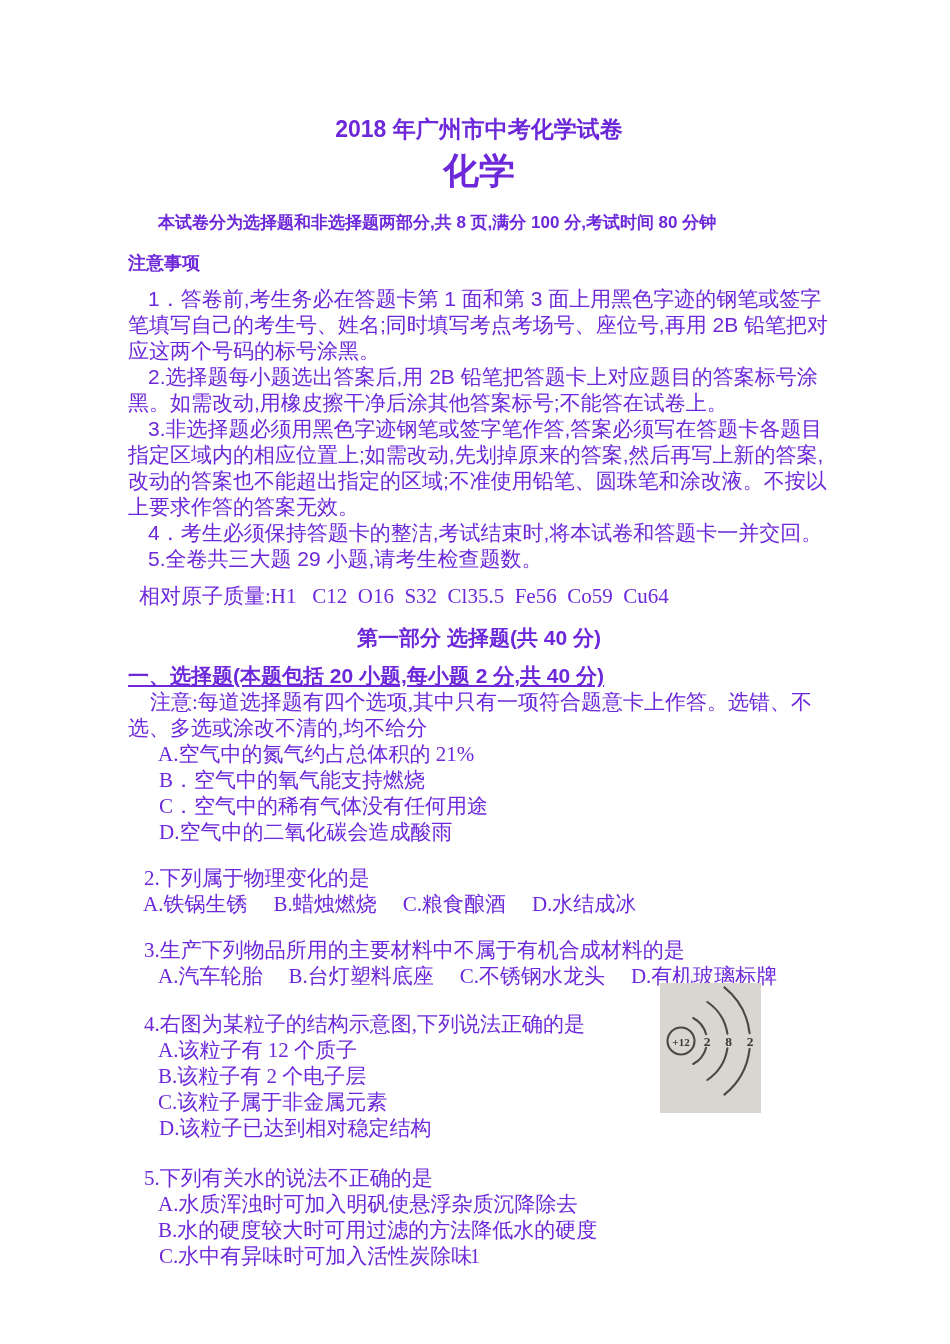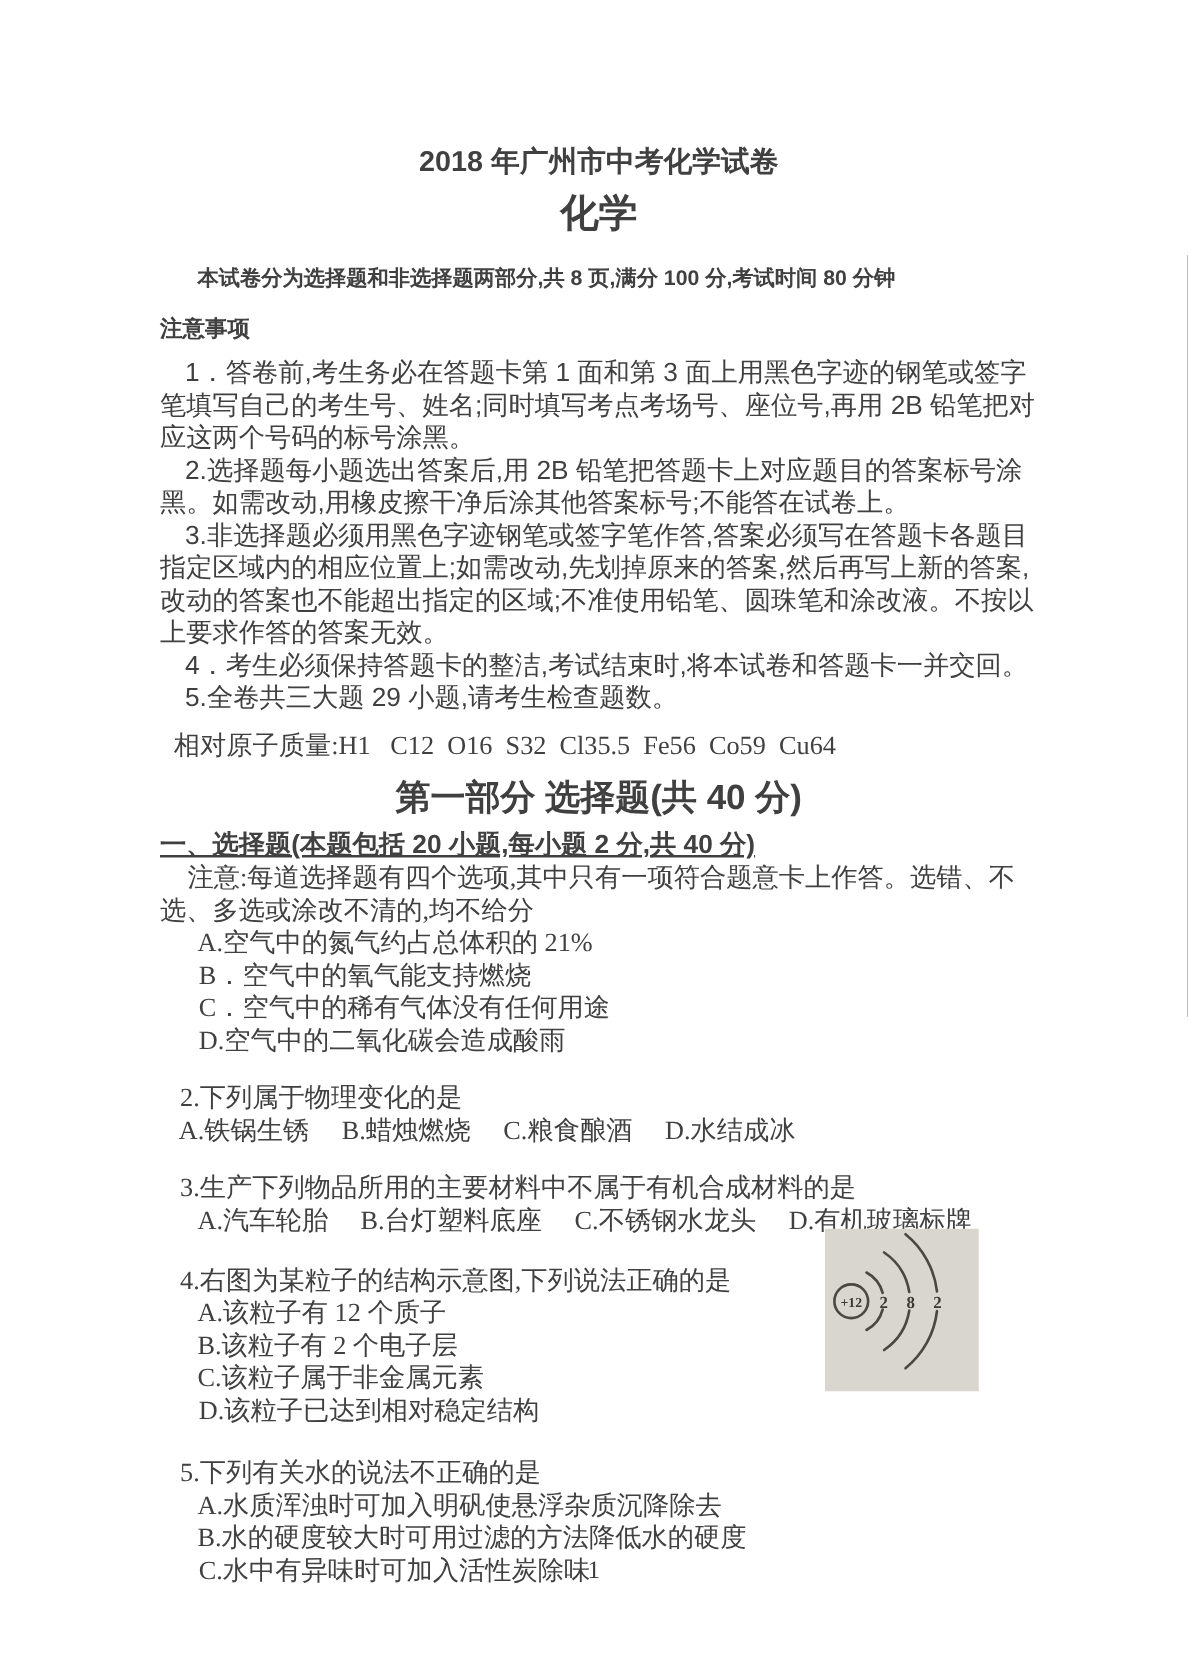--- a/index.html
+++ b/index.html
@@ -1,52 +1,52 @@
 <!DOCTYPE html>
 <html lang="zh"><head>
 <meta charset="utf-8">
 <style>
   html,body{margin:0;padding:0;background:#888;}
   .page{
     position:relative;
     width:950px;height:1344px;
     margin:0 auto;
     background:#ffffff;
-    color:#404040;
+    color:#6d28d9;
     font-family:"Liberation Serif","DejaVu Serif",serif;
     font-size:21px;
     overflow:hidden;
     box-sizing:border-box;
     padding:112px 120px 0 128px;
   }
   .bold-sans{font-family:"Liberation Sans","DejaVu Sans",sans-serif;font-weight:bold;}
   .sans{font-family:"Liberation Sans","DejaVu Sans",sans-serif;}
 
   .doc-title{font-size:23px;line-height:34px;text-align:center;margin:0;}
-  .doc-subject{font-size:31px;line-height:42px;text-align:center;margin:4px 0 0 0;}
+  .doc-subject{font-size:36px;line-height:42px;text-align:center;margin:4px 0 0 0;}
   .exam-info{margin:18px 0 0 30px;line-height:26px;font-size:17px;}
   .notice-heading{margin:14px 0 0 0;line-height:26px;font-size:18px;}
   .notice-list{margin:10px 0 0 0;}
   .notice-list p{margin:0;line-height:26px;text-indent:20px;white-space:pre-wrap;}
   .atomic{margin:11px;line-height:26px;white-space:pre-wrap;}
-  .part-heading{margin:16px 0 0 0;line-height:26px;text-align:center;font-size:28px;}
+  .part-heading{margin:16px 0 0 0;line-height:26px;text-align:center;font-size:21px;}
   .section-heading{margin:12px 0 0 0;line-height:26px;font-size:21px;text-decoration:underline;}
   .section-note{margin:0;line-height:26px;text-indent:22px;white-space:pre-wrap;}
 
   .question{margin:0;}
   .q-stem{margin:0 0 0 16px;line-height:26px;white-space:pre-wrap;}
   .opt{margin:0 0 0 30px;line-height:26px;white-space:pre-wrap;}
   .opt.indent-2{margin-left:31px;}
   .opt-row{margin:0 0 0 15px;line-height:26px;}
   .opt-row.row-indent{margin-left:30px;}
   .opt-row span{display:inline-block;margin-right:26px;white-space:pre-wrap;}
   .q2{margin-top:20px;} .q3{margin-top:20px;} .q4{margin-top:22px;} .q5{margin-top:24px;}
 
   .figure-photo{
-    position:absolute;left:660px;top:983px;width:123px;height:130px;
+    position:absolute;left:660px;top:983px;width:101px;height:130px;
     background:#d9d6d0;
   }
   .page-footer{
     position:absolute;top:1244px;left:0;width:100%;
     text-align:center;font-size:20px;line-height:24px;
   }
 </style>
 </head>
 <body>
 

